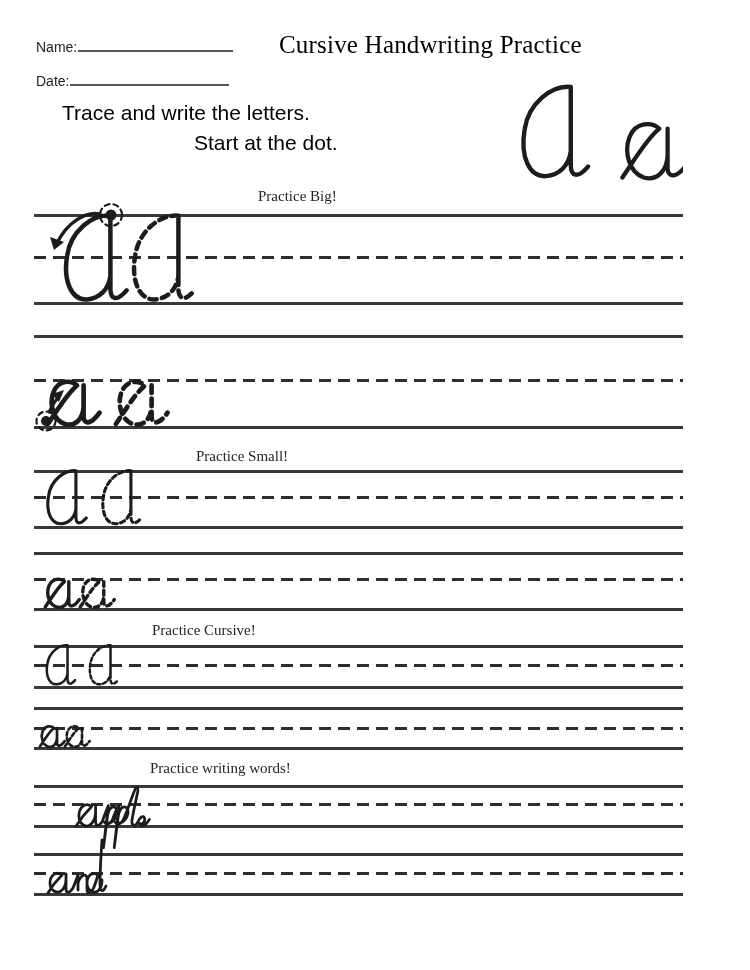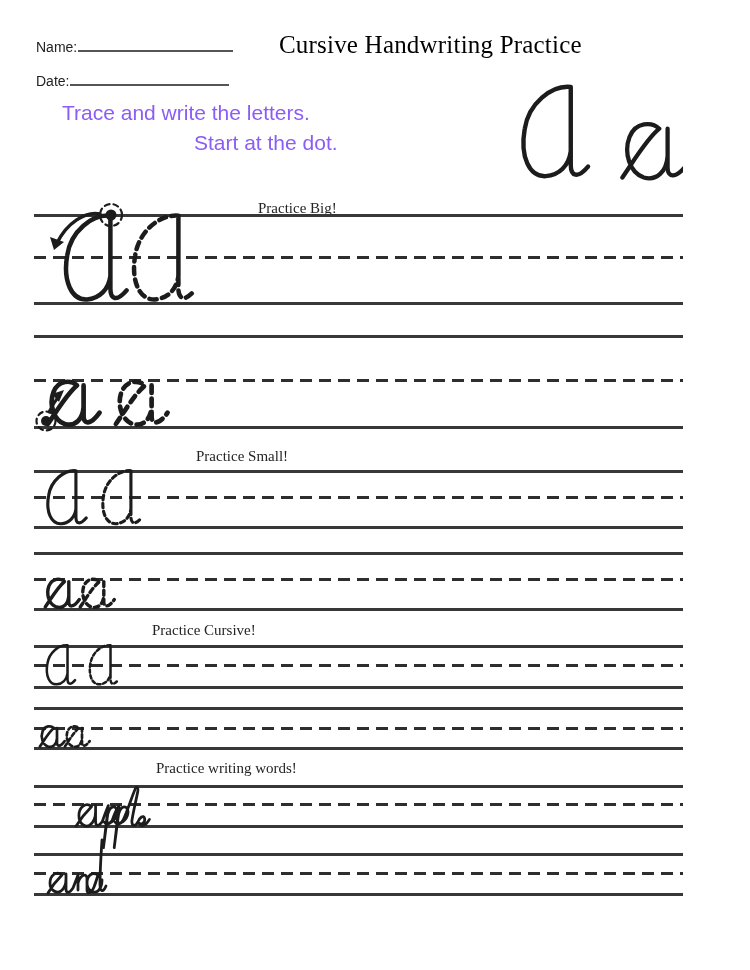--- a/index.html
+++ b/index.html
@@ -10,30 +10,30 @@
   .title{
     position:absolute;left:279px;top:31px;font-family:"Liberation Serif",serif;
     font-size:25px;color:#000000;white-space:nowrap;letter-spacing:.2px;
   }
   .meta{position:absolute;left:36px;font-size:14px;color:#222;}
   .meta-name{top:37px;}
   .meta-date{top:71px;text-align:center;}
   .blank{display:inline-block;height:13px;border-bottom:2px solid #555;vertical-align:baseline;margin-left:1px;}
   .blank-name{width:155px;}
   .blank-date{width:159px;}
-  .instr{position:absolute;font-size:21px;color:#8b5cf6;white-space:nowrap;}
+  .instr{position:absolute;font-size:21px;color:#000000;white-space:nowrap;}
   .instr1{left:62px;top:101px;}
   .instr2{left:194px;top:131px;}
   .sec-label{
     position:absolute;font-family:"Liberation Serif",serif;font-size:15px;color:#242424;white-space:nowrap;
   }
-  .lab-big{left:258px;top:188px;margin-top:12px;}
+  .lab-big{left:258px;top:188px;}
   .lab-small{left:188px;top:448px;margin-left:8px;}
   .lab-smaller{left:152px;top:622px;}
-  .lab-words{left:156px;top:760px;}
+  .lab-words{left:150px;top:760px;}
   .ln{position:absolute;left:34px;width:684px;height:2.5px;background:#383838;}
   .ld{
     position:absolute;left:34px;width:710px;height:3px;
     background:repeating-linear-gradient(90deg,#2e2e2e 0 12px,transparent 12px 19px);
   }
   svg.art{position:absolute;left:0;top:0;pointer-events:none;}
   .stroke{fill:none;stroke:#1c1c1c;stroke-linecap:round;stroke-linejoin:round;}
 </style>
 </head>
 <body>

